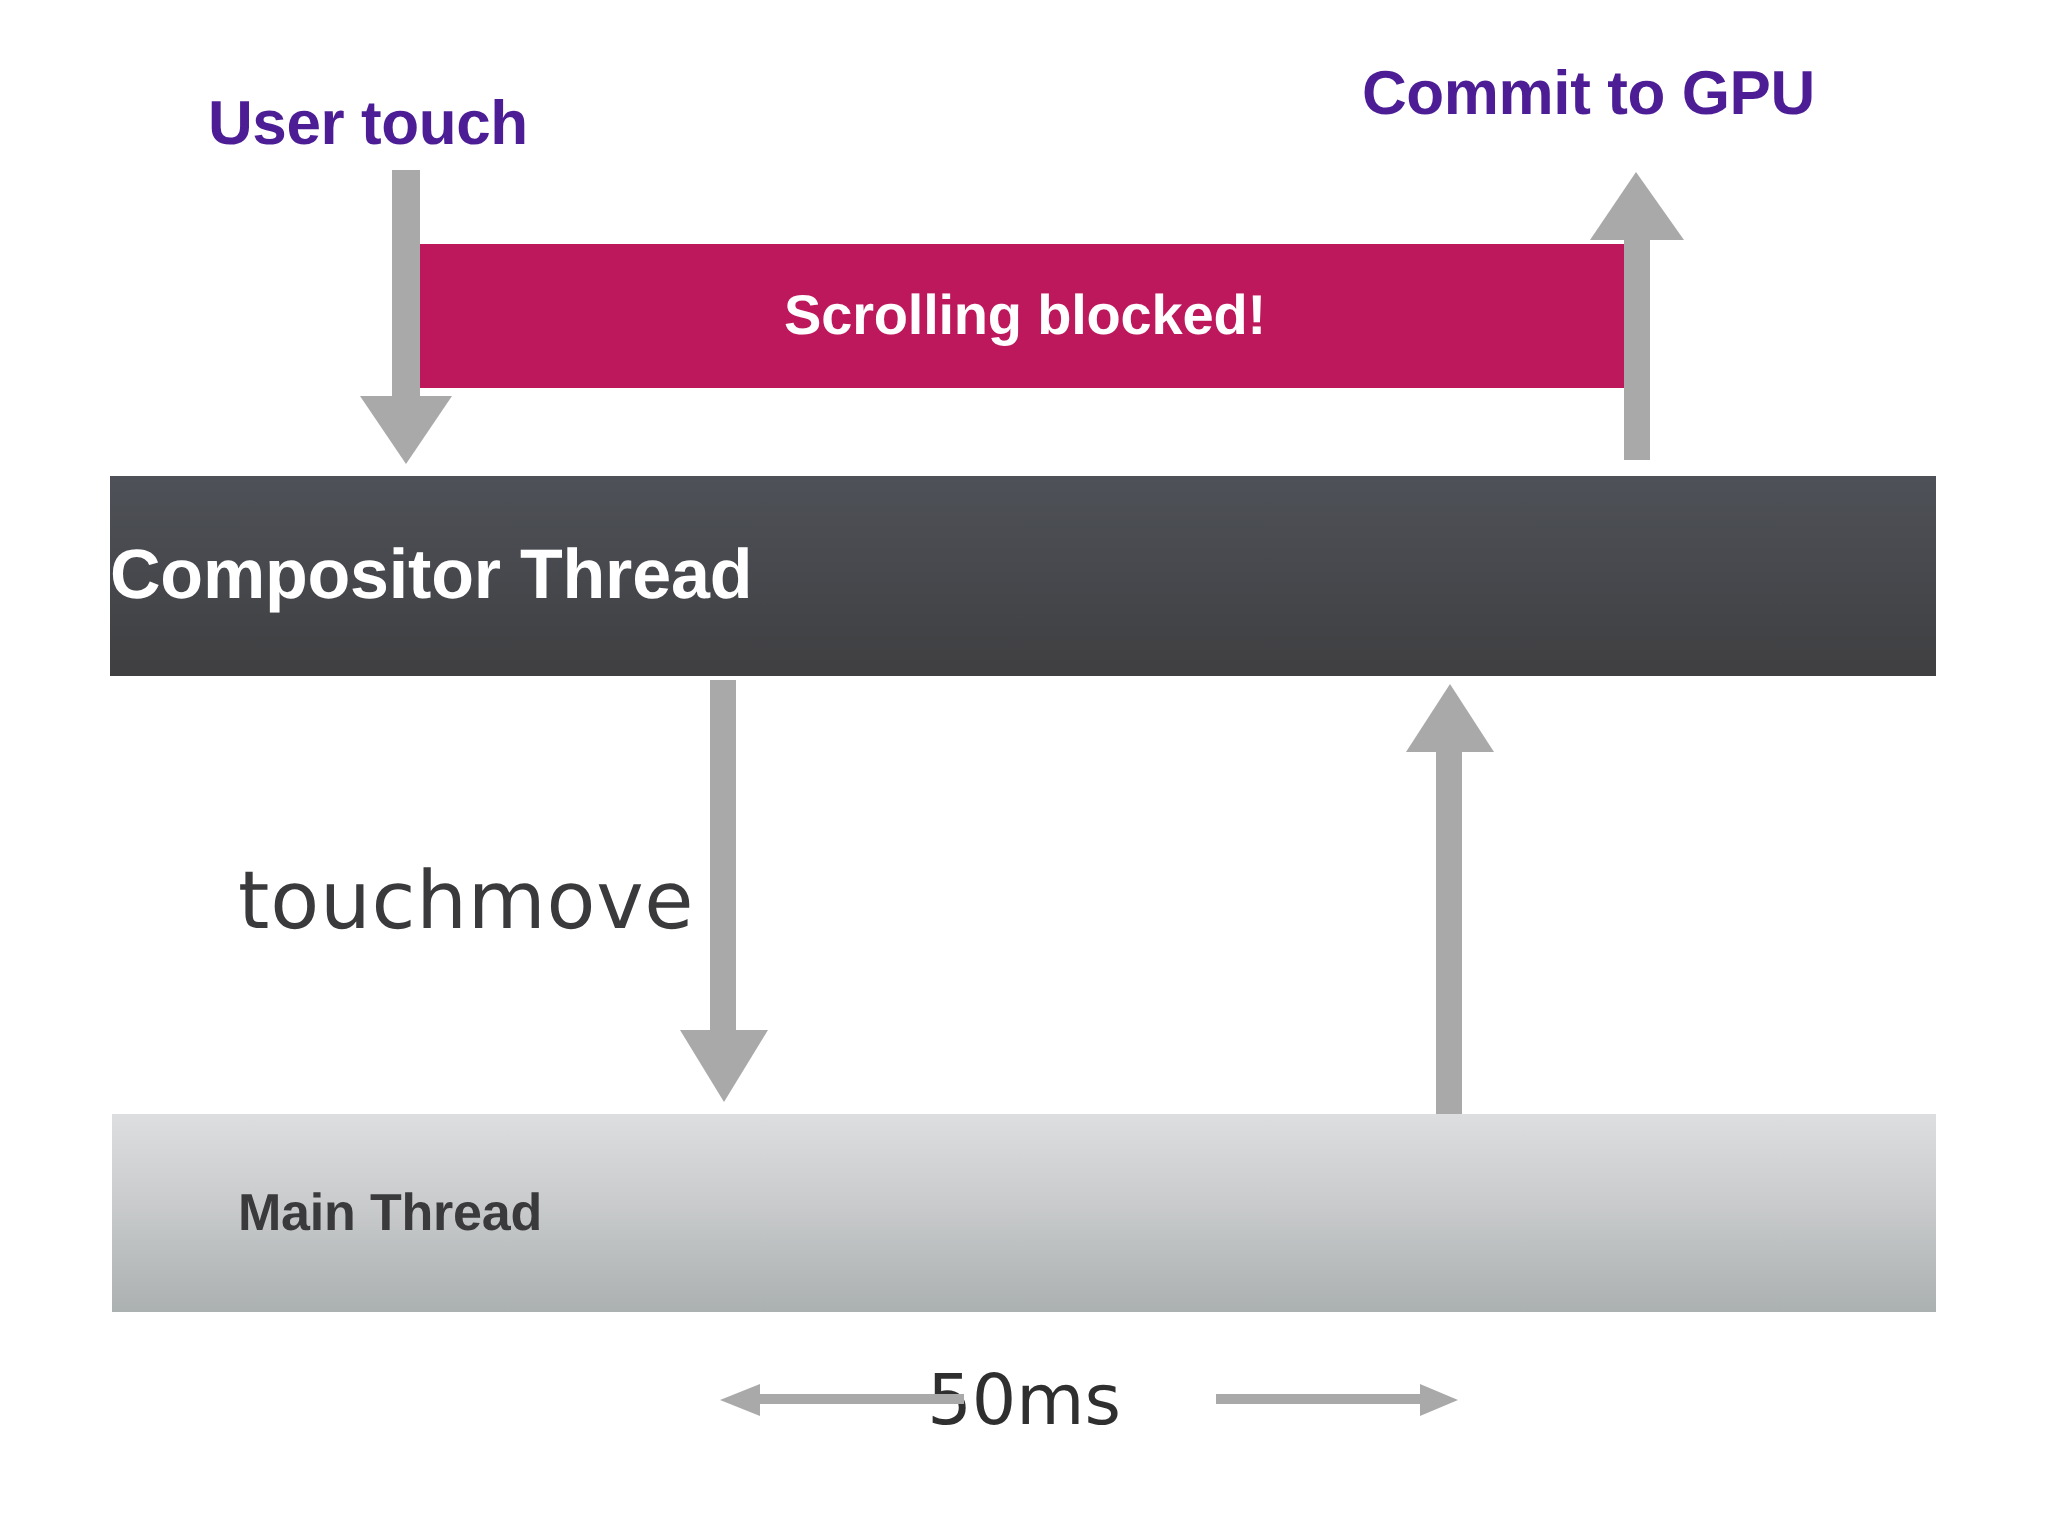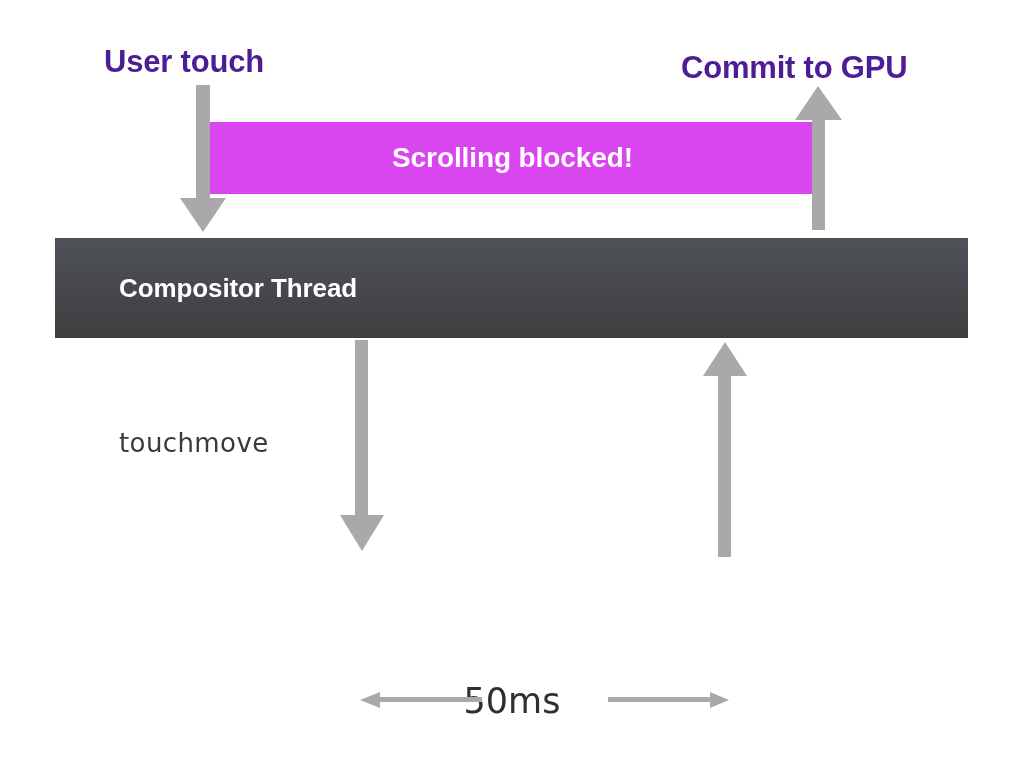--- a/index.html
+++ b/index.html
@@ -22,30 +22,30 @@
   .top-label {
     position: absolute;
     font-family: "Liberation Sans", sans-serif;
     font-weight: bold;
     font-size: 31px;
     color: #4c1d95;
     white-space: nowrap;
     letter-spacing: -0.2px;
   }
   #label-user-touch { left: 104px; top: 44px; }
-  #label-commit-gpu { left: 681px; top: 50px; }
+  #label-commit-gpu { left: 681px; top: 29px; }
 
   
   #blocked-bar {
     position: absolute;
     left: 207px;
     top: 122px;
     width: 611px;
     height: 72px;
-    background: #d946ef;
+    background: #be185d;
     display: flex;
     align-items: center;
     justify-content: center;
   }
   #blocked-bar-label {
     font-family: "Liberation Sans", sans-serif;
     font-weight: bold;
     font-size: 28px;
     color: #ffffff;
     letter-spacing: -0.1px;
@@ -56,24 +56,23 @@
     position: absolute;
     left: 55px;
     top: 238px;
     width: 913px;
     height: 100px;
     background: linear-gradient(to bottom, #4e5157 0%, #47494e 45%, #3f3f41 100%);
     display: flex;
     align-items: center;
   }
   #compositor-bar-label {
-    margin-left: 64px;
-    font-family: "Liberation Sans", sans-serif;
-    font-weight: bold;
-    font-size: 26px;
+    font-family: "Liberation Sans", sans-serif;
+    font-weight: bold;
+    font-size: 35px;
     color: #ffffff;
     letter-spacing: -0.1px;
   }
 
   #main-thread-bar {
     position: absolute;
     left: 56px;
     top: 557px;
     width: 912px;
     height: 99px;
@@ -110,21 +109,21 @@
     letter-spacing: 0.4px;
   }
 
   
   #touchmove-label {
     position: absolute;
     left: 119px;
     top: 428px;
     font-family: "DejaVu Sans", sans-serif;
     font-weight: 400;
-    font-size: 26px;
+    font-size: 40px;
     color: #3a3a3c;
     letter-spacing: 0.4px;
     white-space: nowrap;
   }
 
   
   #arrow-layer {
     position: absolute;
     left: 0;
     top: 0;
@@ -159,20 +158,23 @@
   <div id="blocked-bar">
     <span id="blocked-bar-label">Scrolling blocked!</span>
   </div>
 
   <div id="compositor-bar">
     <span id="compositor-bar-label">Compositor Thread</span>
   </div>
 
   <div id="touchmove-label">touchmove</div>
 
+  <div id="main-thread-bar">
+    <span id="main-thread-bar-label">Main Thread</span>
+  </div>
 
 
   <div id="duration-label">
     <span>50ms</span>
   </div>
 
   <svg id="arrow-layer" width="1024" height="768" viewBox="0 0 1024 768">
 
     <g>
       <rect x="196" y="85" width="14" height="120" fill="#a9a9a9"></rect>

